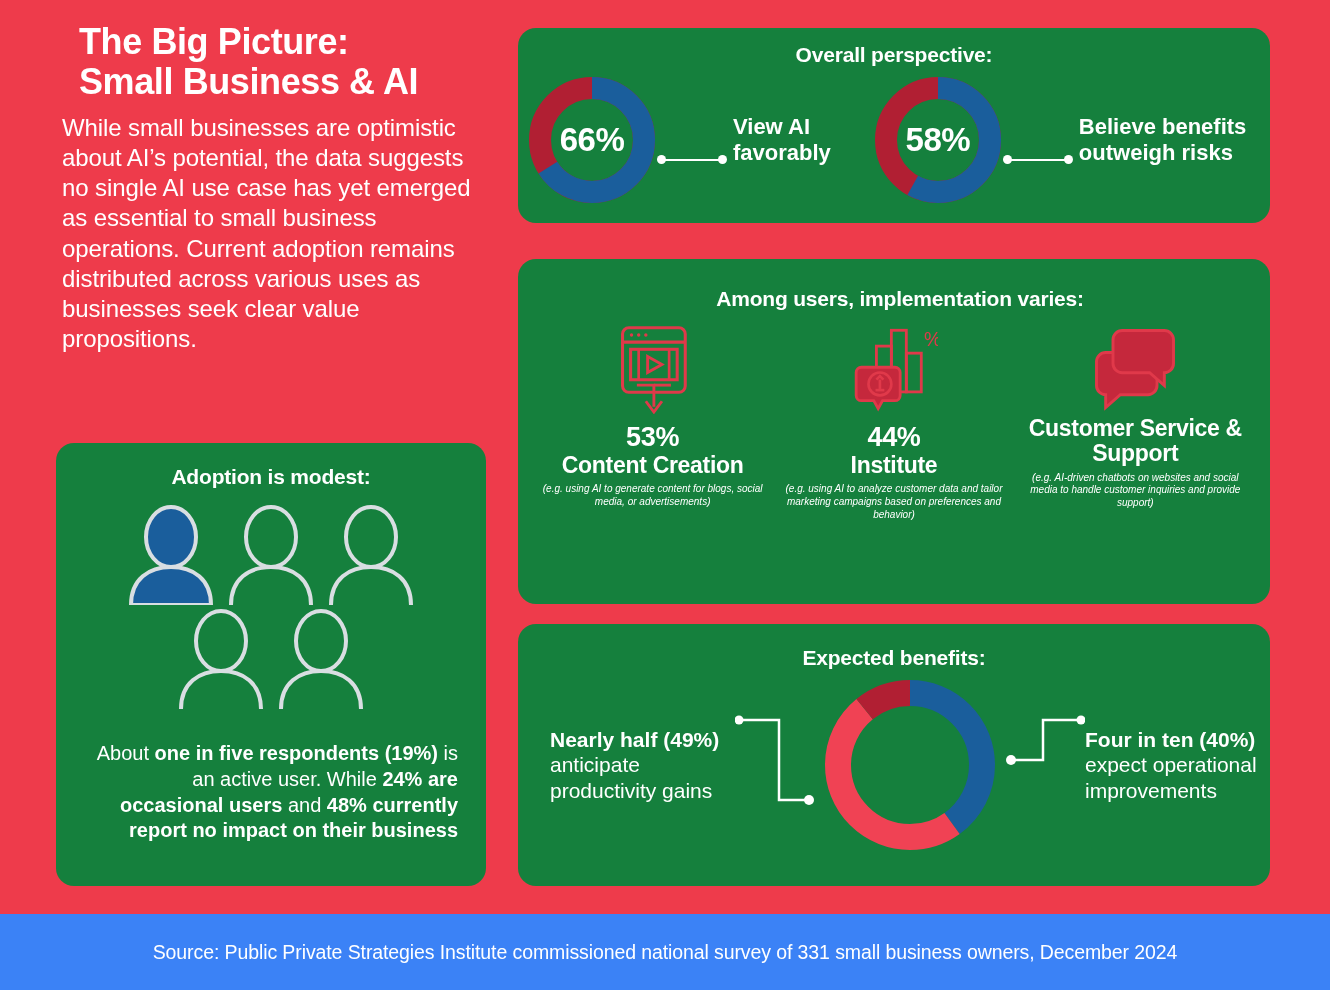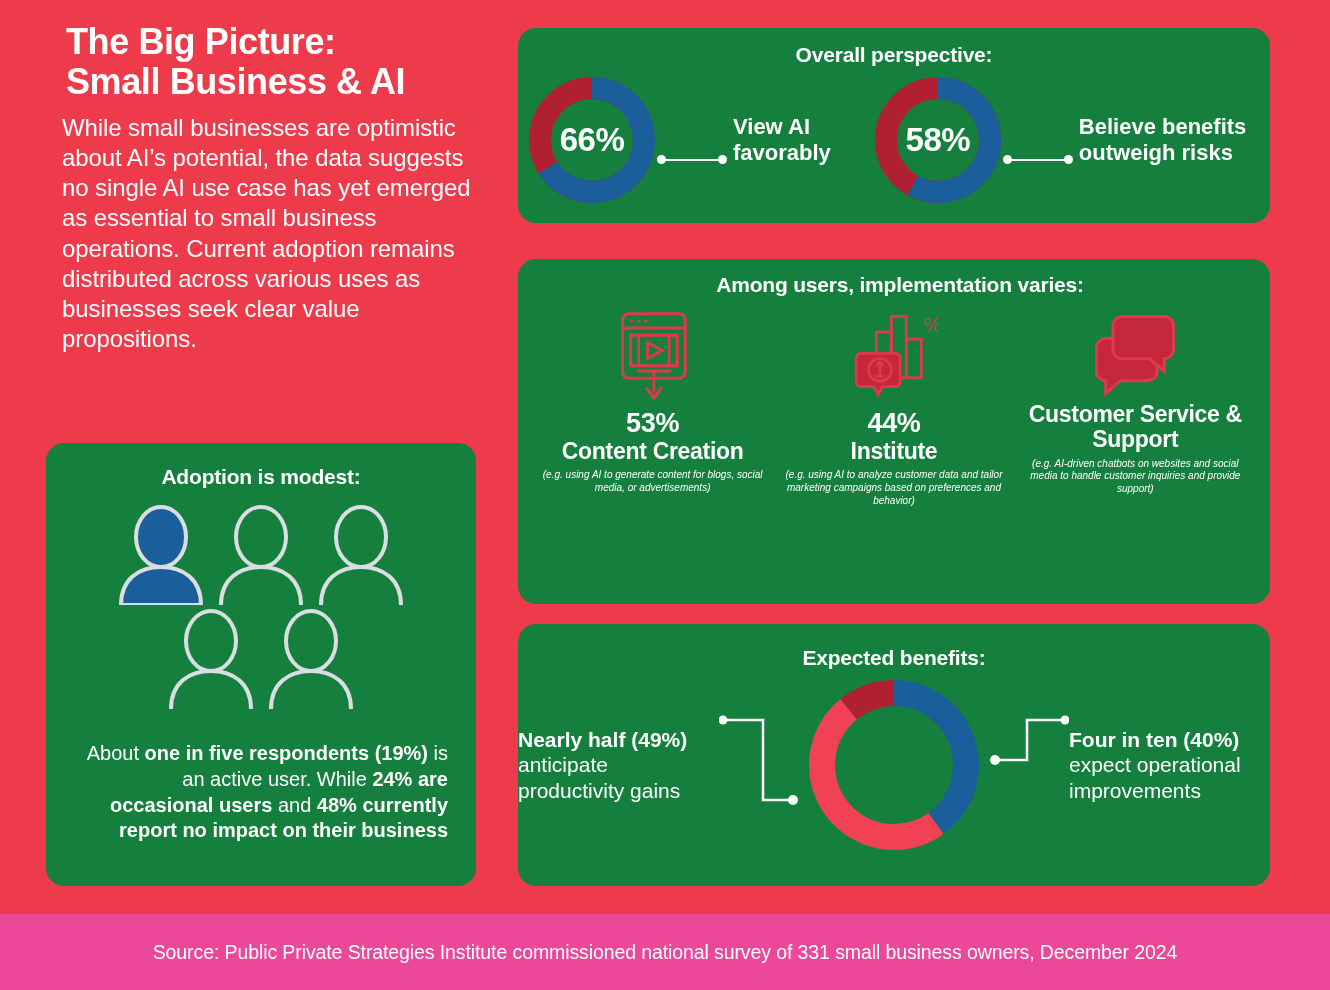--- a/index.html
+++ b/index.html
@@ -10,38 +10,38 @@
     color:#ffffff;
     overflow:hidden;
     position:relative;
   }
   .stage{position:absolute;inset:0;}
 
   
   .left-col{position:absolute;left:62px;top:22px;width:430px;}
   .headline{
     font-size:36px;font-weight:bold;line-height:1.12;
-    letter-spacing:-0.4px;margin:0 0 10px 4px;white-space:pre-line;
+    letter-spacing:-0.4px;margin:0 0 10px 17px;white-space:pre-line;
   }
   .intro{
     font-size:24px;line-height:1.26;font-weight:400;margin:0;
     letter-spacing:-0.1px;
   }
 
   
   .panel{
     position:absolute;background:#15803d;border-radius:18px;
   }
   .panel-title{
     text-align:center;font-size:21px;font-weight:bold;
     letter-spacing:-0.2px;
   }
 
   
-  #panel-adoption{left:46px;top:443px;width:430px;height:443px;}
+  #panel-adoption{left:56px;top:443px;width:430px;height:443px;}
   #panel-adoption .panel-title{margin-top:22px;}
   .people-wrap{
     position:relative;width:300px;height:220px;margin:16px auto 0 auto;
   }
   .person{position:absolute;width:92px;height:100px;}
   .adopt-text{
     font-size:20px;line-height:1.29;padding:0 28px;margin-top:16px;text-align:right;
   }
   .adopt-text b{font-weight:bold;}
 
@@ -65,46 +65,46 @@
   }
   .leader .dot.a{left:2px;}
   .leader .dot.b{right:2px;}
   .callout-label{
     font-size:22px;font-weight:bold;line-height:1.16;white-space:pre-line;
     margin-left:4px;
   }
 
   
   #panel-impl{left:518px;top:259px;width:752px;height:345px;}
-  #panel-impl .panel-title{margin-top:14px;padding-left:12px;}
+  #panel-impl .panel-title{margin-top:28px;padding-left:12px;}
   .impl-row{display:flex;margin-top:10px;padding:0 14px;}
   .impl-col{flex:1;text-align:center;padding:0 6px;}
   .impl-icon{height:95px;display:flex;align-items:center;justify-content:center;}
   .impl-pct{font-size:27px;font-weight:bold;margin-top:6px;letter-spacing:-0.3px;}
   .impl-name{font-size:23px;font-weight:bold;line-height:1.1;letter-spacing:-0.3px;}
   .impl-desc{
     font-size:10px;font-style:italic;line-height:1.28;margin-top:5px;
     padding:0 4px;
   }
 
   
   #panel-benefits{left:518px;top:624px;width:752px;height:262px;}
   #panel-benefits .panel-title{margin-top:22px;}
-  .benefit-row{display:flex;align-items:center;justify-content:center;margin-top:2px;}
+  .benefit-row{display:flex;align-items:center;justify-content:center;margin-top:2px;padding-left:32px;}
   .benefit-text{width:232px;font-size:21px;line-height:1.22;}
   .benefit-text.left{text-align:left;}
   .benefit-text.right{text-align:left;}
   .benefit-text b{font-weight:bold;}
   .bigdonut{position:relative;width:186px;height:186px;flex:none;}
   .elbow{position:relative;flex:none;}
 
   
   #footer{
     position:absolute;left:0;bottom:0;width:1330px;height:76px;
-    background:#ec4899;display:flex;align-items:center;justify-content:center;
+    background:#3b82f6;display:flex;align-items:center;justify-content:center;
   }
   #footer .src{font-size:19.5px;letter-spacing:-0.1px;}
 </style>
 </head>
 <body>
 
 <div class="stage">
 
   <div class="left-col">
     <h1 class="headline">The Big Picture:

